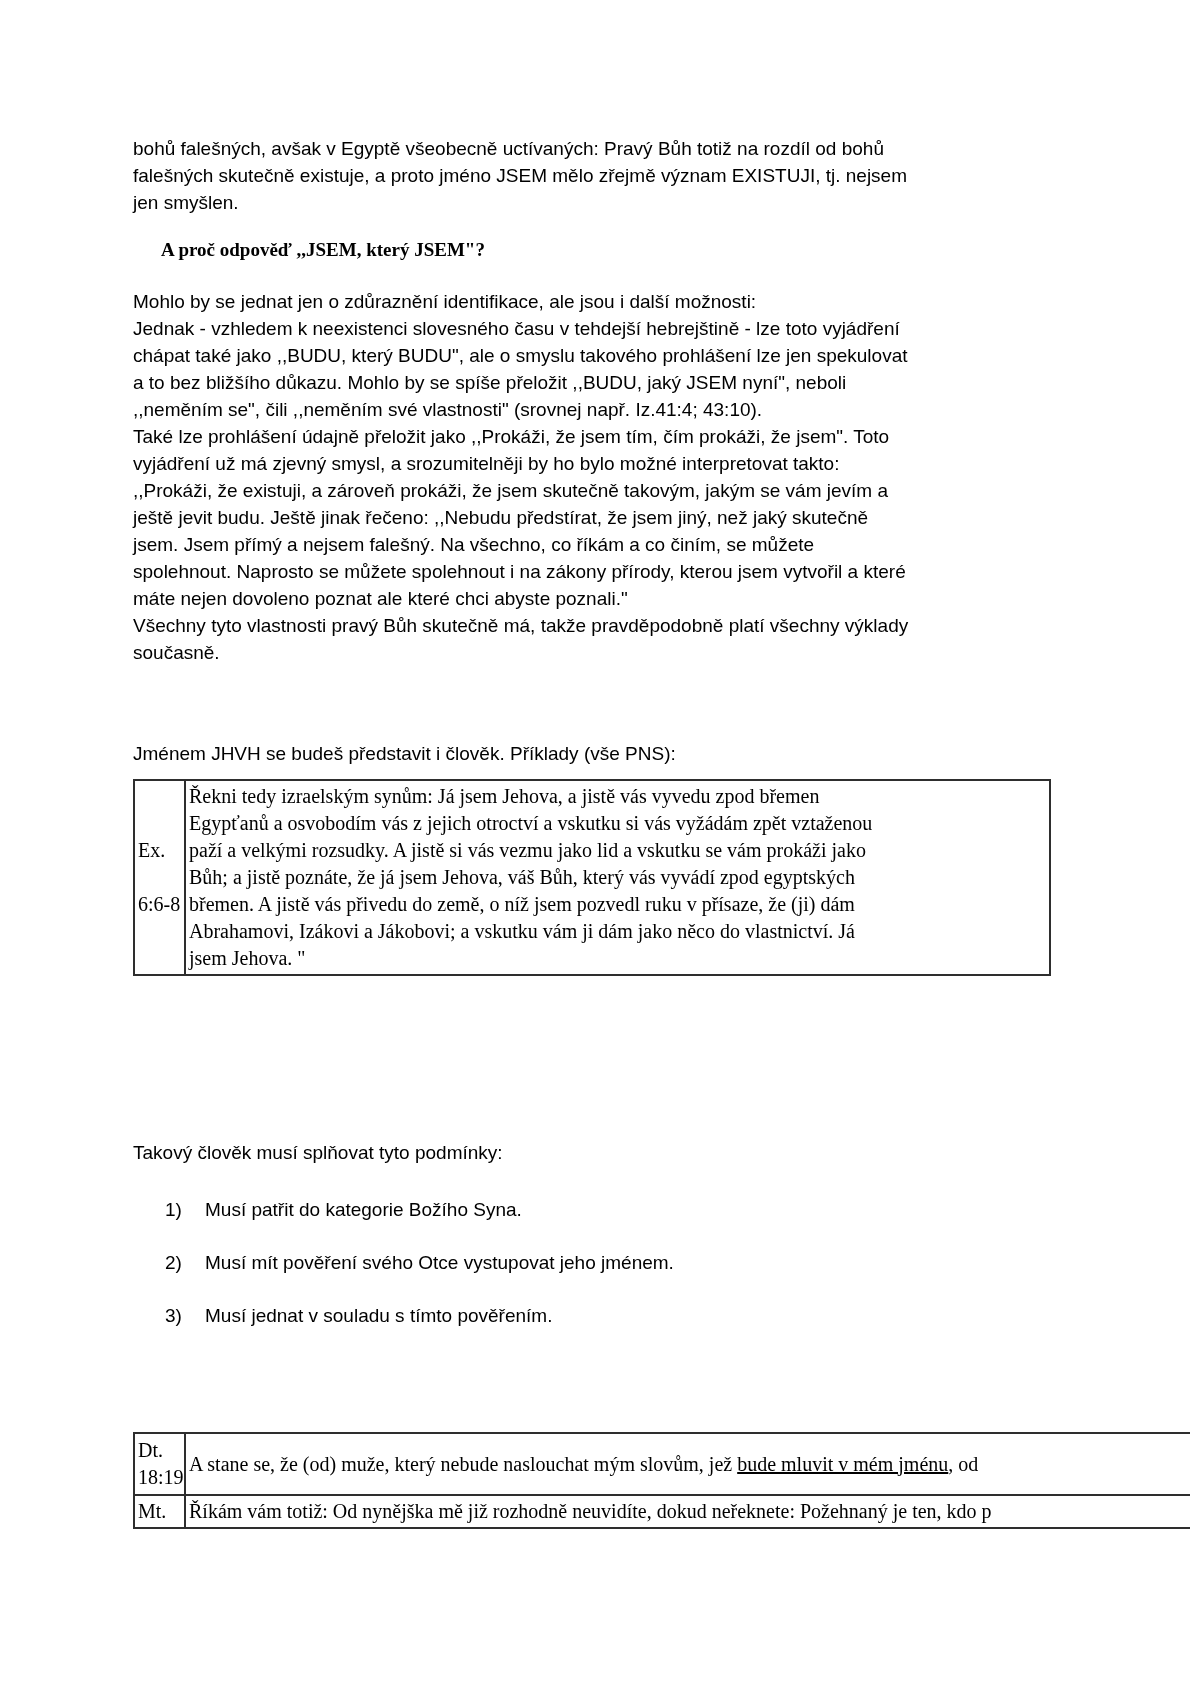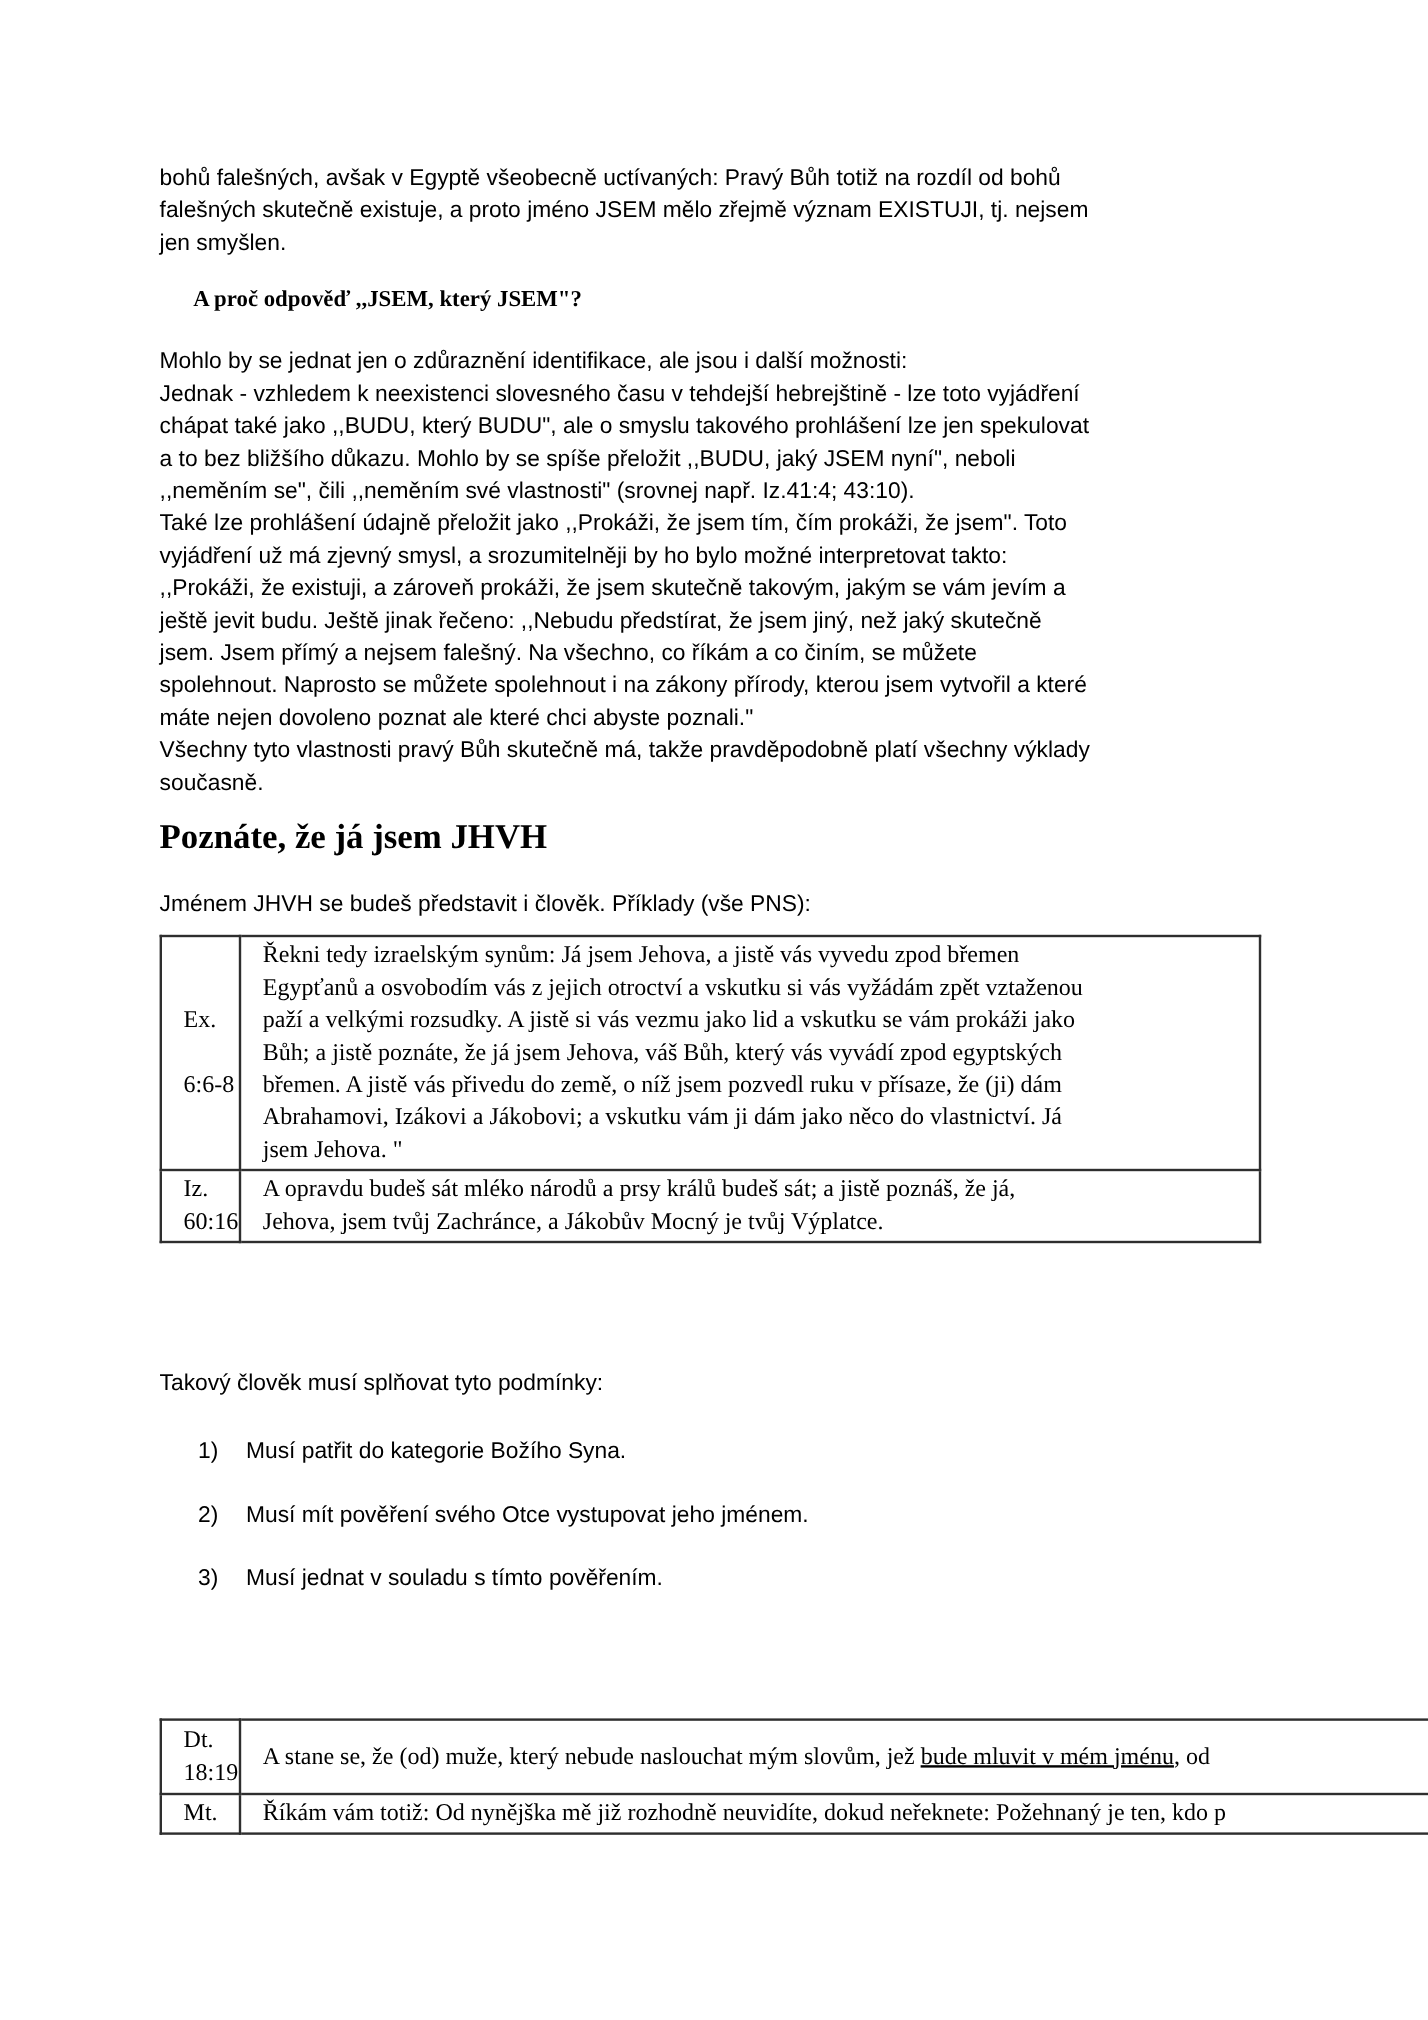--- a/index.html
+++ b/index.html
@@ -43,21 +43,21 @@
     table-layout: fixed;
     font-family: "Liberation Serif", serif;
     font-size: 20px;
     line-height: 27px;
   }
   table.t1 { width: 918px; }
   table.t2 { width: 1460px; }
   .doc-table td {
     border: 2px solid #2e2e2e;
     vertical-align: middle;
-    padding: 2px 6px 2px 18px;
+    padding: 2px 6px 2px 3px;
     white-space: pre-line;
   }
   .doc-table td.ref { width: 44px; padding-right: 2px; }
   table.t2 td.txt { white-space: nowrap; overflow: visible; }
   table.t2 tr.row-dt td { height: 56px; }
   table.t2 tr.row-mt td { height: 27px; }
   .cond-list { width: 900px; }
   .cond-item {
     display: flex;
     font-family: "Liberation Sans", sans-serif;
@@ -88,43 +88,36 @@
 Také lze prohlášení údajně přeložit jako ,,Prokáži, že jsem tím, čím prokáži, že jsem". Toto
 vyjádření už má zjevný smysl, a srozumitelněji by ho bylo možné interpretovat takto:
 ,,Prokáži, že existuji, a zároveň prokáži, že jsem skutečně takovým, jakým se vám jevím a
 ještě jevit budu. Ještě jinak řečeno: ,,Nebudu předstírat, že jsem jiný, než jaký skutečně
 jsem. Jsem přímý a nejsem falešný. Na všechno, co říkám a co činím, se můžete
 spolehnout. Naprosto se můžete spolehnout i na zákony přírody, kterou jsem vytvořil a které
 máte nejen dovoleno poznat ale které chci abyste poznali."
 Všechny tyto vlastnosti pravý Bůh skutečně má, takže pravděpodobně platí všechny výklady
 současně.</p>
 
-  <h1 class="abs h-main" style="top:680px">Poznáte, že já jsem JHVH</h1>
 
   <p class="abs sans" style="top:740px">Jménem JHVH se budeš představit i člověk. Příklady (vše PNS):</p>
 
   <table class="abs doc-table t1" style="top:779px">
     <tbody>
       <tr>
         <td class="ref">Ex.
 
 6:6-8</td>
         <td class="txt">Řekni tedy izraelským synům: Já jsem Jehova, a jistě vás vyvedu zpod břemen
 Egypťanů a osvobodím vás z jejich otroctví a vskutku si vás vyžádám zpět vztaženou
 paží a velkými rozsudky. A jistě si vás vezmu jako lid a vskutku se vám prokáži jako
 Bůh; a jistě poznáte, že já jsem Jehova, váš Bůh, který vás vyvádí zpod egyptských
 břemen. A jistě vás přivedu do země, o níž jsem pozvedl ruku v přísaze, že (ji) dám
 Abrahamovi, Izákovi a Jákobovi; a vskutku vám ji dám jako něco do vlastnictví. Já
 jsem Jehova. "</td>
-      </tr>
-      <tr>
-        <td class="ref">Iz.
-60:16</td>
-        <td class="txt">A opravdu budeš sát mléko národů a prsy králů budeš sát; a jistě poznáš, že já,
-Jehova, jsem tvůj Zachránce, a Jákobův Mocný je tvůj Výplatce.</td>
       </tr>
     </tbody>
   </table>
 
   <p class="abs sans" style="top:1139px">Takový člověk musí splňovat tyto podmínky:</p>
 
   <div class="abs cond-list" style="top:1196px">
     <div class="cond-item">
       <span class="cond-num">1)</span>
       <span>Musí patřit do kategorie Božího Syna.</span>

